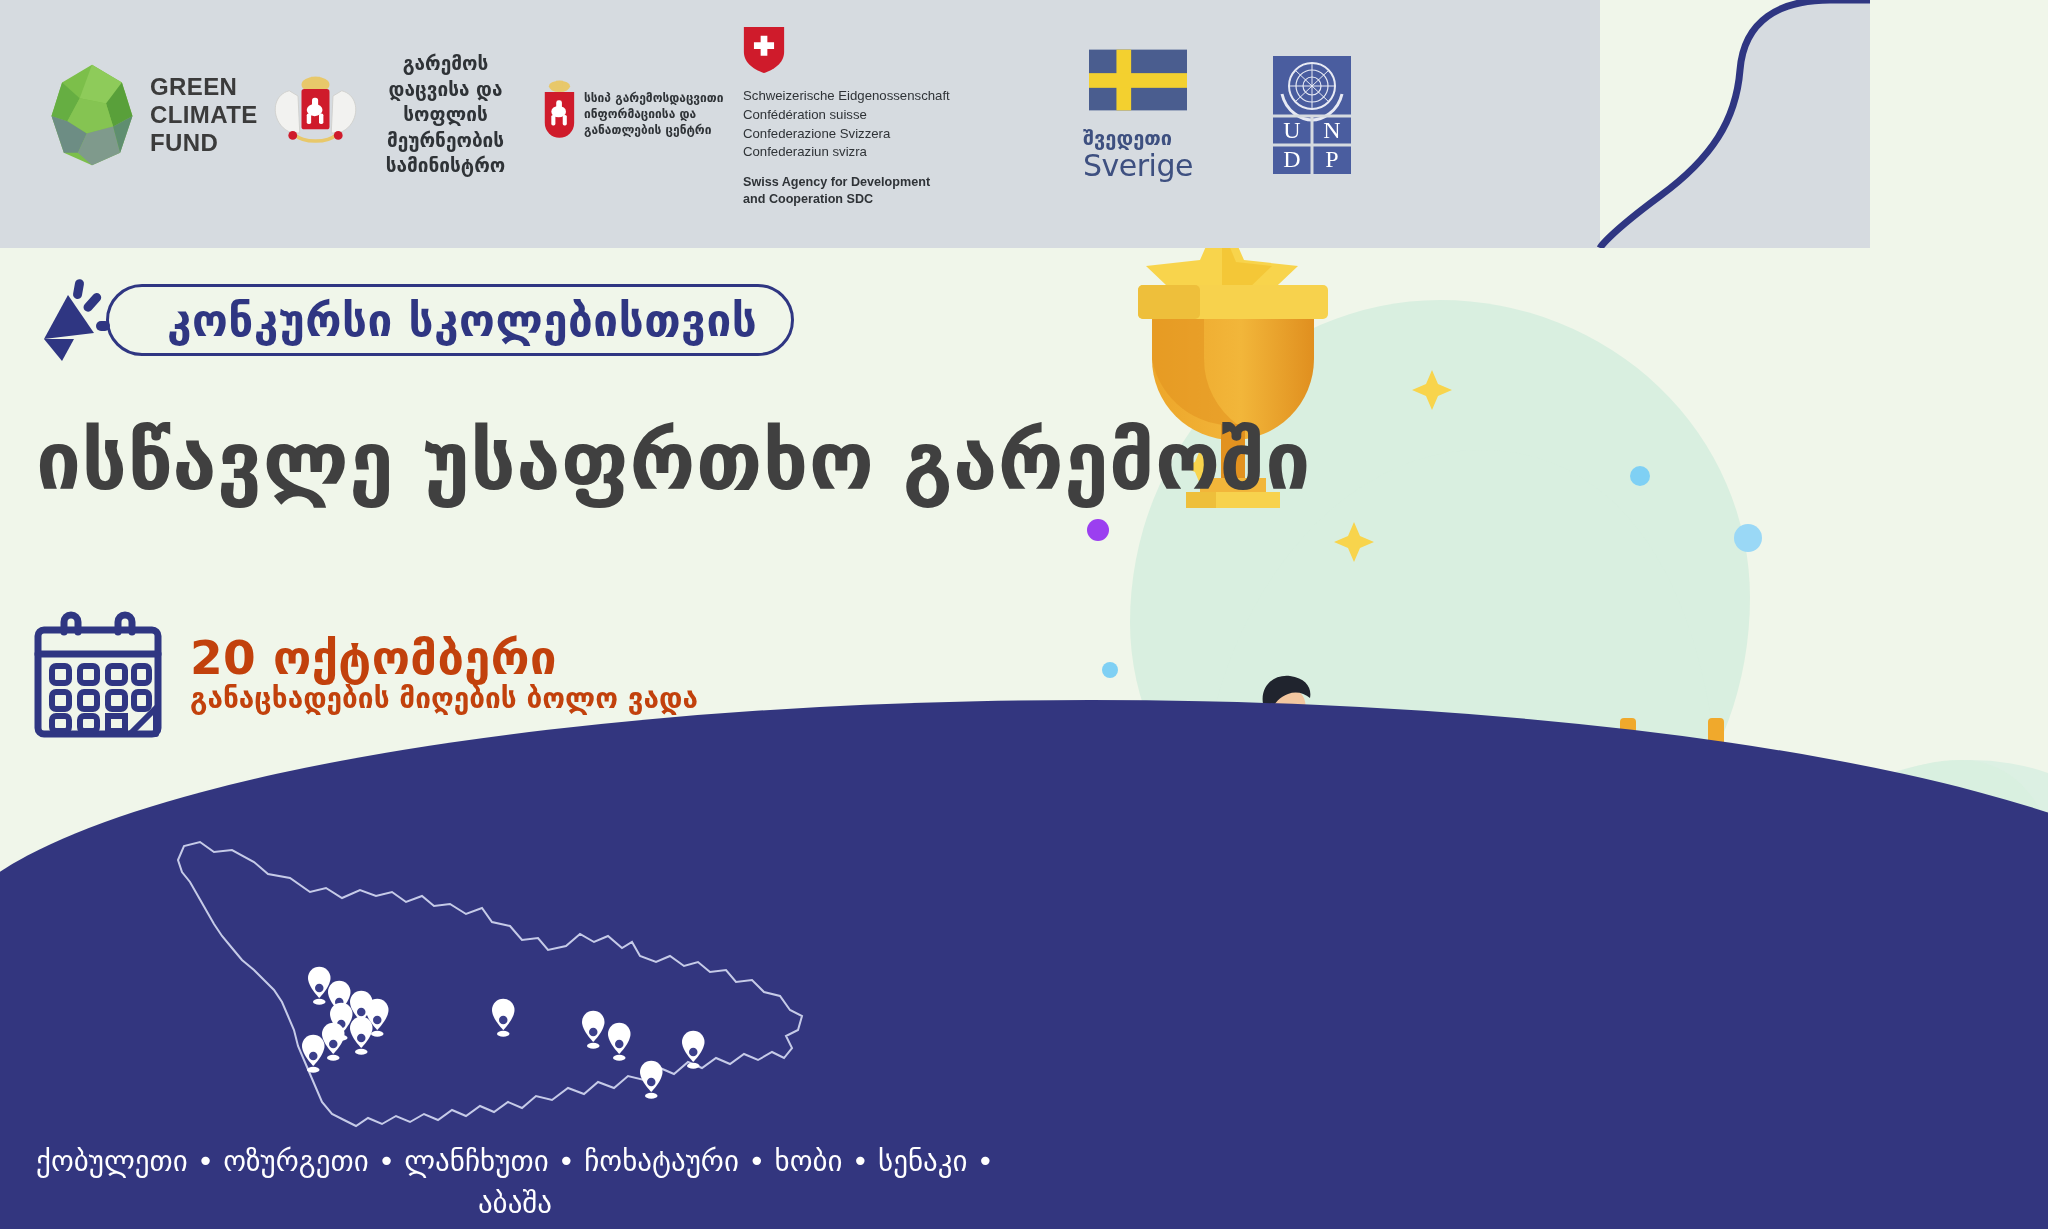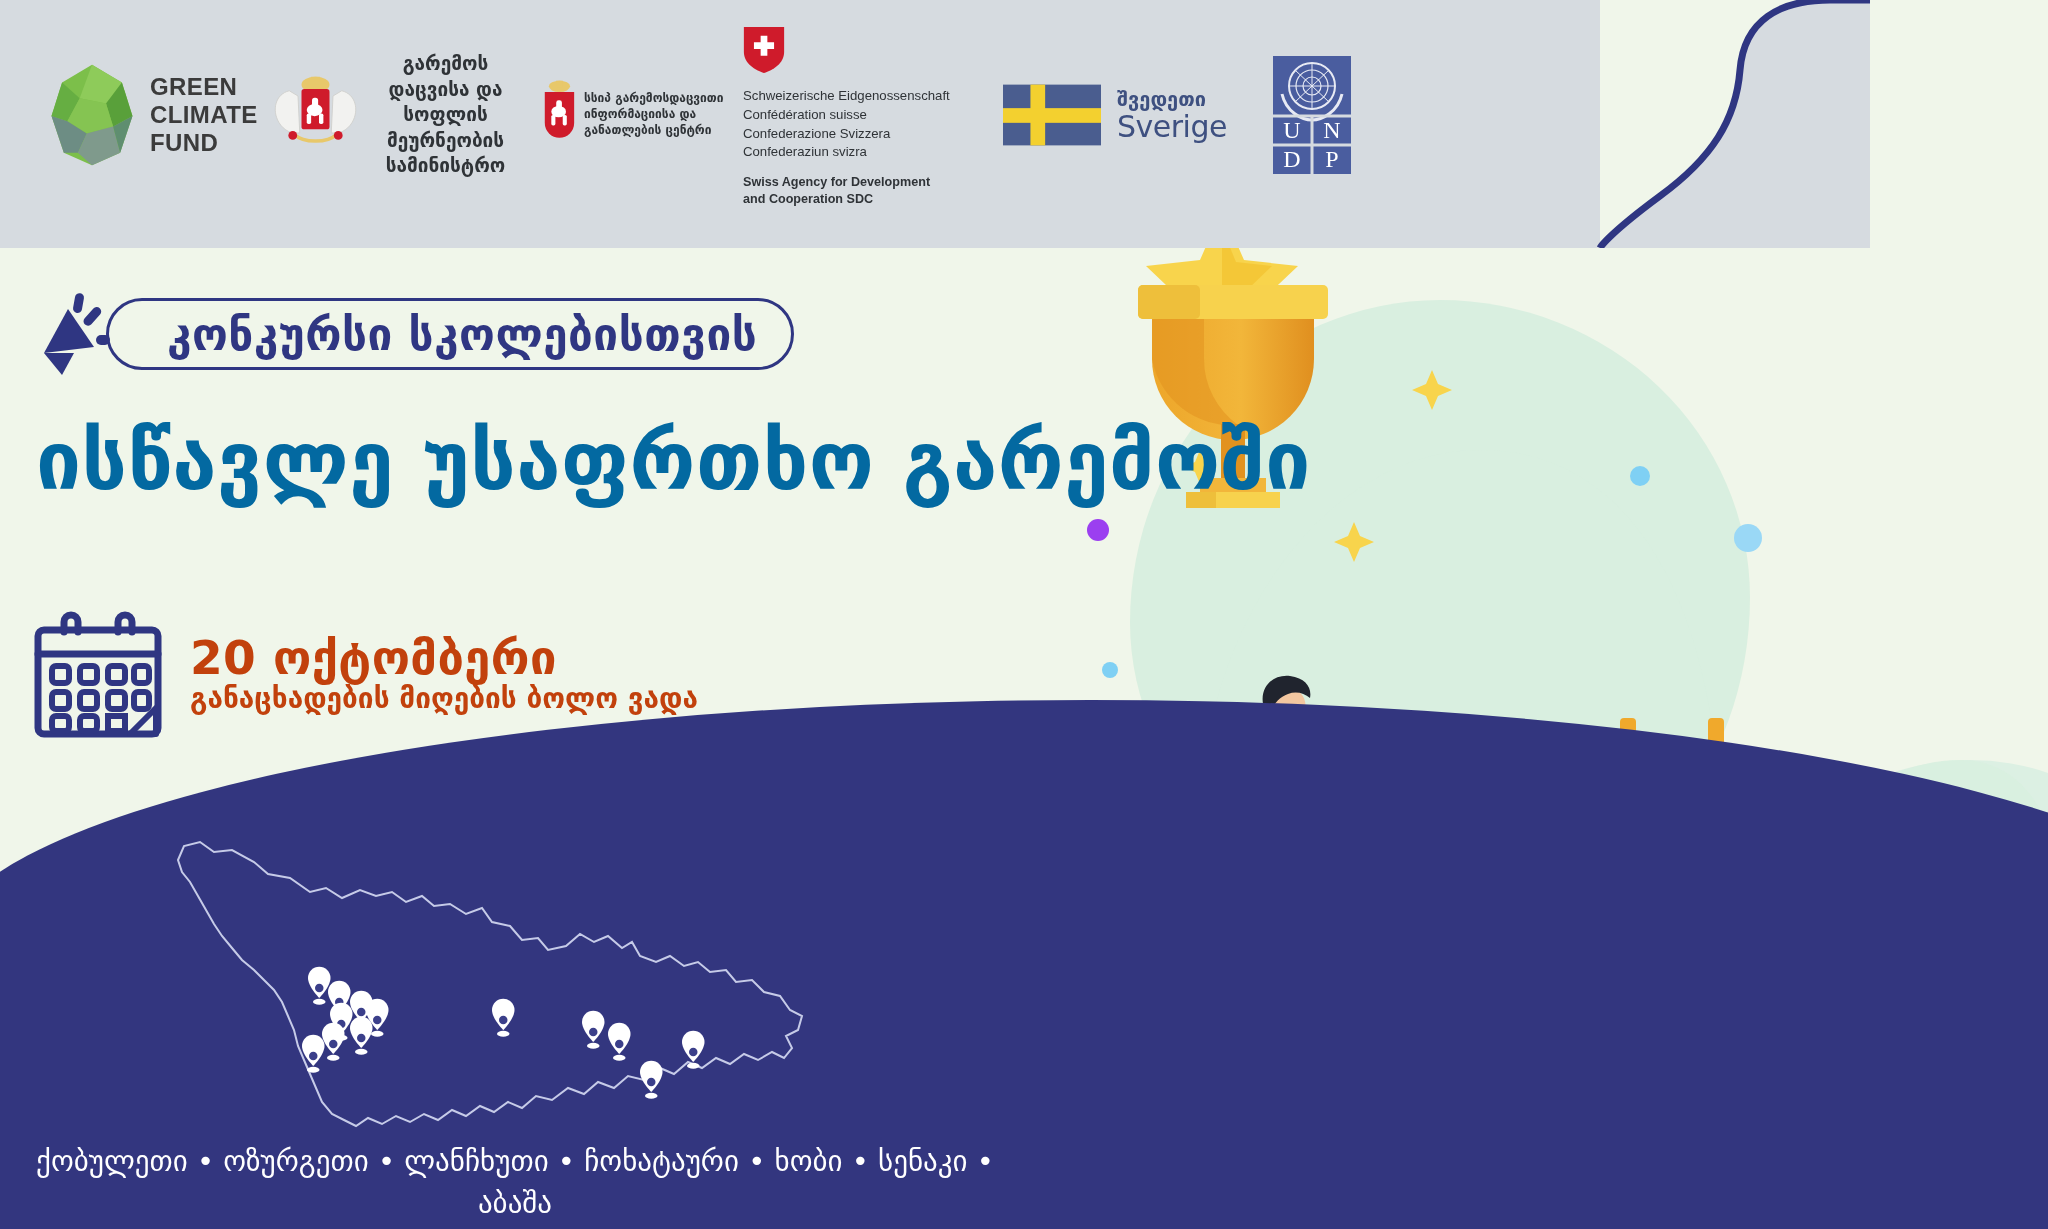--- a/index.html
+++ b/index.html
@@ -93,33 +93,33 @@
   .min2 .cap { font-size: 12px; font-weight: 700; color: #2f3337; line-height: 1.32; }
 
   
   .swiss { display: flex; gap: 14px; width: 260px; align-items: flex-start; padding-top: 6px; flex-direction: column;}
   .swiss-shield { width: 42px; height: 46px; flex: none; }
   .swiss-text { font-family: "Liberation Sans", sans-serif; color: #2f3337; }
   .swiss-text .l { font-size: 13.2px; line-height: 1.42; }
   .swiss-text .b { font-size: 12.6px; line-height: 1.38; font-weight: 700; margin-top: 12px; }
 
   
-  .sweden { display: flex; align-items: center; gap: 16px; width: 270px; }
+  .sweden { display: flex; align-items: center; gap: 16px; width: 270px; flex-direction: column; }
   .swe-flag { width: 98px; height: 62px; flex: none; }
   .swe-text { color: #3e5080; }
   .swe-text .ge { font-size: 20px; line-height: 1.1; font-weight: 600; }
   .swe-text .sv { font-size: 30px; font-weight: 400; line-height: 1.1; letter-spacing: -.5px;}
 
   
   .undp { width: 80px; }
 
   
   .badge-row {
     position: absolute;
-    left: 34px; top: 291px;
+    left: 34px; top: 277px;
     display: flex; align-items: center;
     z-index: 20;
   }
   .megaphone { width: 86px; height: 86px; margin-right: -14px; z-index: 2;}
   .badge-pill {
     border: 3px solid #2f3682;
     border-radius: 38px;
     height: 72px;
     display: flex; align-items: center;
     padding: 0 34px 0 58px;
@@ -127,21 +127,21 @@
     font-size: 44px;
     font-weight: 700;
     letter-spacing: .5px;
     white-space: nowrap;
   }
 
   
   .headline {
     position: absolute;
     left: 36px; top: 415px;
-    color: #0369a1;
+    color: #404040;
     font-size: 80px;
     font-weight: 700;
     letter-spacing: .5px;
     white-space: nowrap;
     z-index: 20;
   }
 
   
   .date-row {
     position: absolute;

